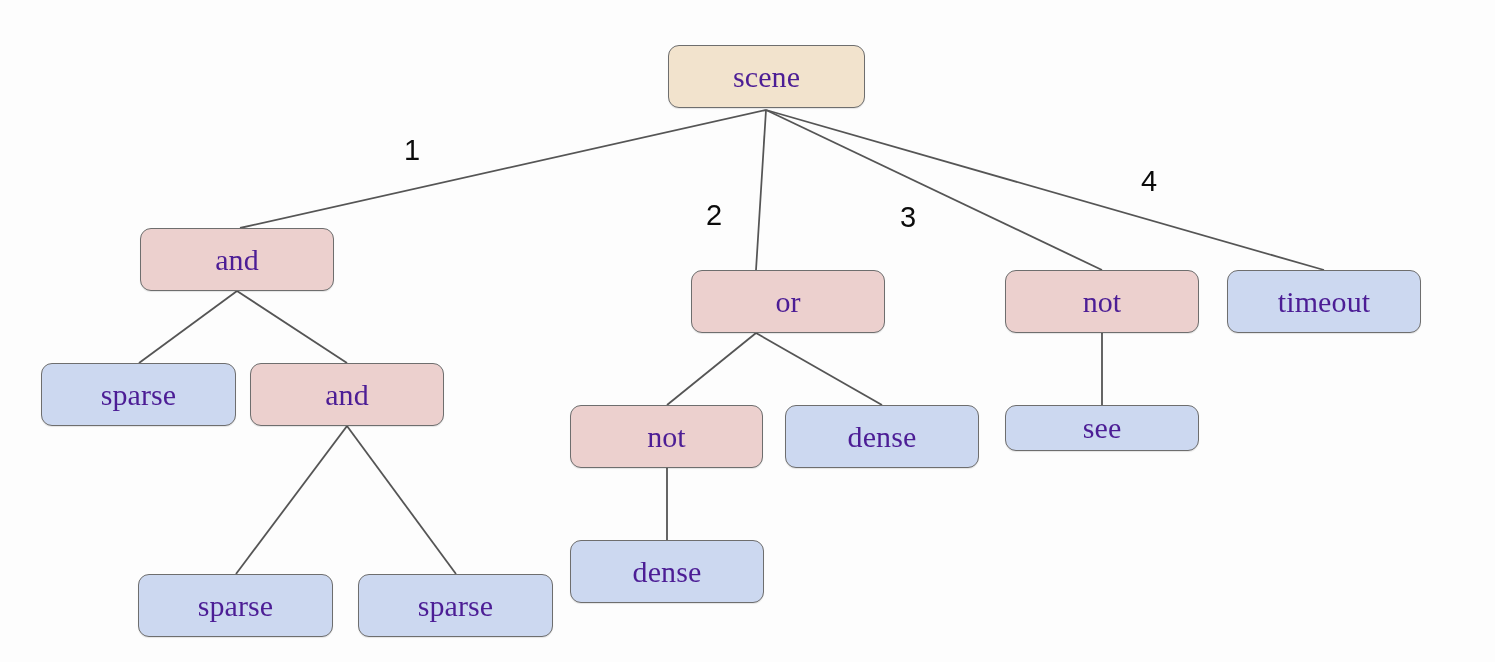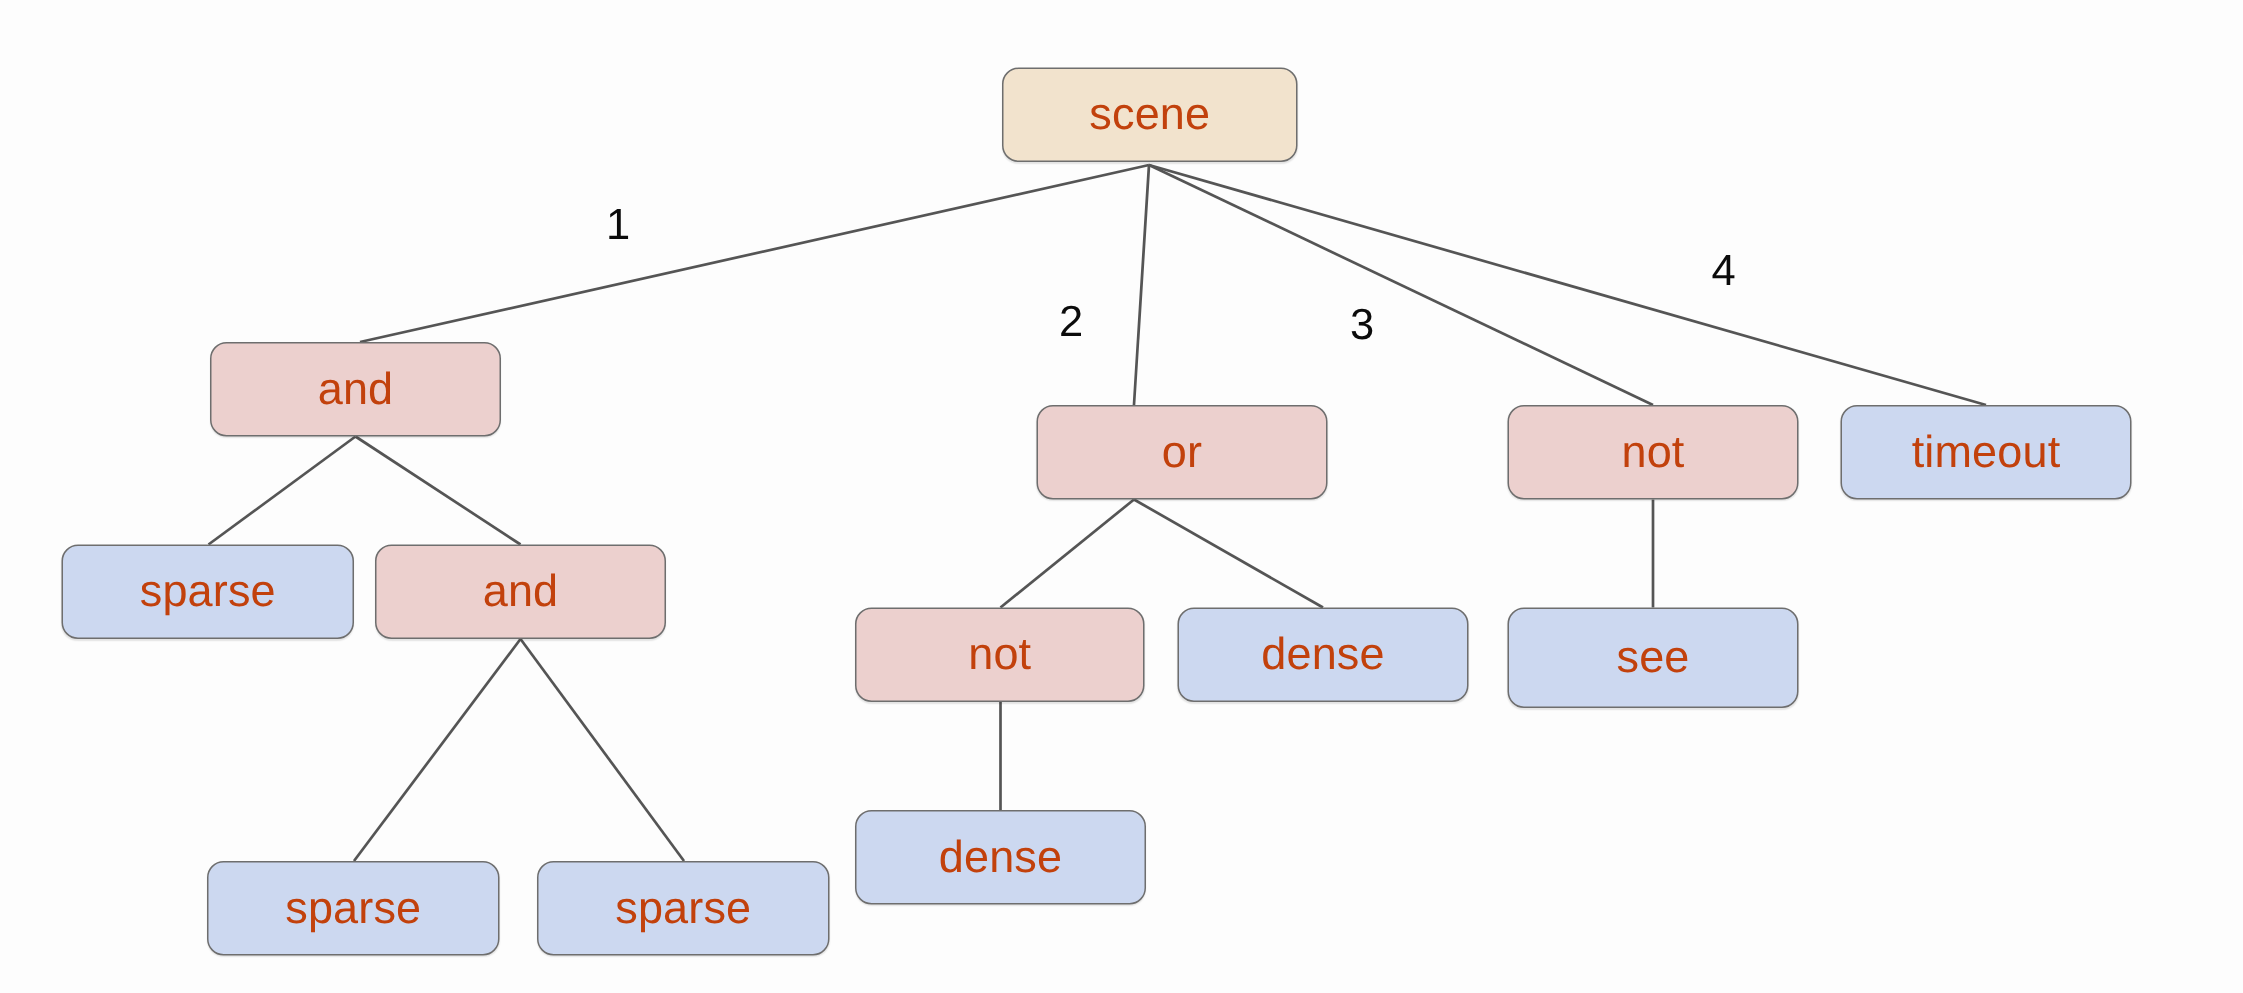--- a/index.html
+++ b/index.html
@@ -28,25 +28,26 @@
   }
   .node {
     position: absolute;
     box-sizing: border-box;
     border: 1.6px solid #6e6e6e;
     border-radius: 11px;
     display: flex;
     align-items: center;
     justify-content: center;
     font-size: 30px;
-    color: #c2410c;
+    color: #4c1d95;
     letter-spacing: 0.1px;
     line-height: 1;
     white-space: nowrap;
     box-shadow: 0 1px 1px rgba(0,0,0,0.10);
+    font-family: Liberation Serif, serif;
   }
   .node.root   { background: #f2e3cd; }
   .node.op     { background: #ecd0ce; }
   .node.leaf   { background: #ccd8f0; }
   .edge-label {
     position: absolute;
     font-size: 29px;
     color: #0b0b0b;
     line-height: 1;
     white-space: nowrap;
@@ -73,21 +74,21 @@
   <div id="node-layer">
       <div class="node root" style="left: 668px; top: 45px; width: 197px; height: 63px;">scene</div>
       <div class="node op" style="left: 140px; top: 228px; width: 194px; height: 63px;">and</div>
       <div class="node op" style="left: 659px; top: 270px; width: 194px; height: 63px; margin-left: 32px;">or</div>
       <div class="node op" style="left: 1005px; top: 270px; width: 194px; height: 63px;">not</div>
       <div class="node leaf" style="left: 1227px; top: 270px; width: 194px; height: 63px;">timeout</div>
       <div class="node leaf" style="left: 41px; top: 363px; width: 195px; height: 63px;">sparse</div>
       <div class="node op" style="left: 250px; top: 363px; width: 194px; height: 63px;">and</div>
       <div class="node op" style="left: 570px; top: 405px; width: 193px; height: 63px;">not</div>
       <div class="node leaf" style="left: 785px; top: 405px; width: 194px; height: 63px;">dense</div>
-      <div class="node leaf" style="left: 1005px; top: 405px; width: 194px; height: 67px;">see</div>
+      <div class="node leaf" style="left: 1005px; top: 405px; width: 194px; height: 46px;">see</div>
       <div class="node leaf" style="left: 570px; top: 540px; width: 194px; height: 63px;">dense</div>
       <div class="node leaf" style="left: 138px; top: 574px; width: 195px; height: 63px;">sparse</div>
       <div class="node leaf" style="left: 358px; top: 574px; width: 195px; height: 63px;">sparse</div>
     </div>
   <div id="label-layer">
       <div class="edge-label" style="left: 404px; top: 136px;">1</div>
       <div class="edge-label" style="left: 706px; top: 201px;">2</div>
       <div class="edge-label" style="left: 900px; top: 203px;">3</div>
       <div class="edge-label" style="left: 1141px; top: 167px;">4</div>
     </div>

